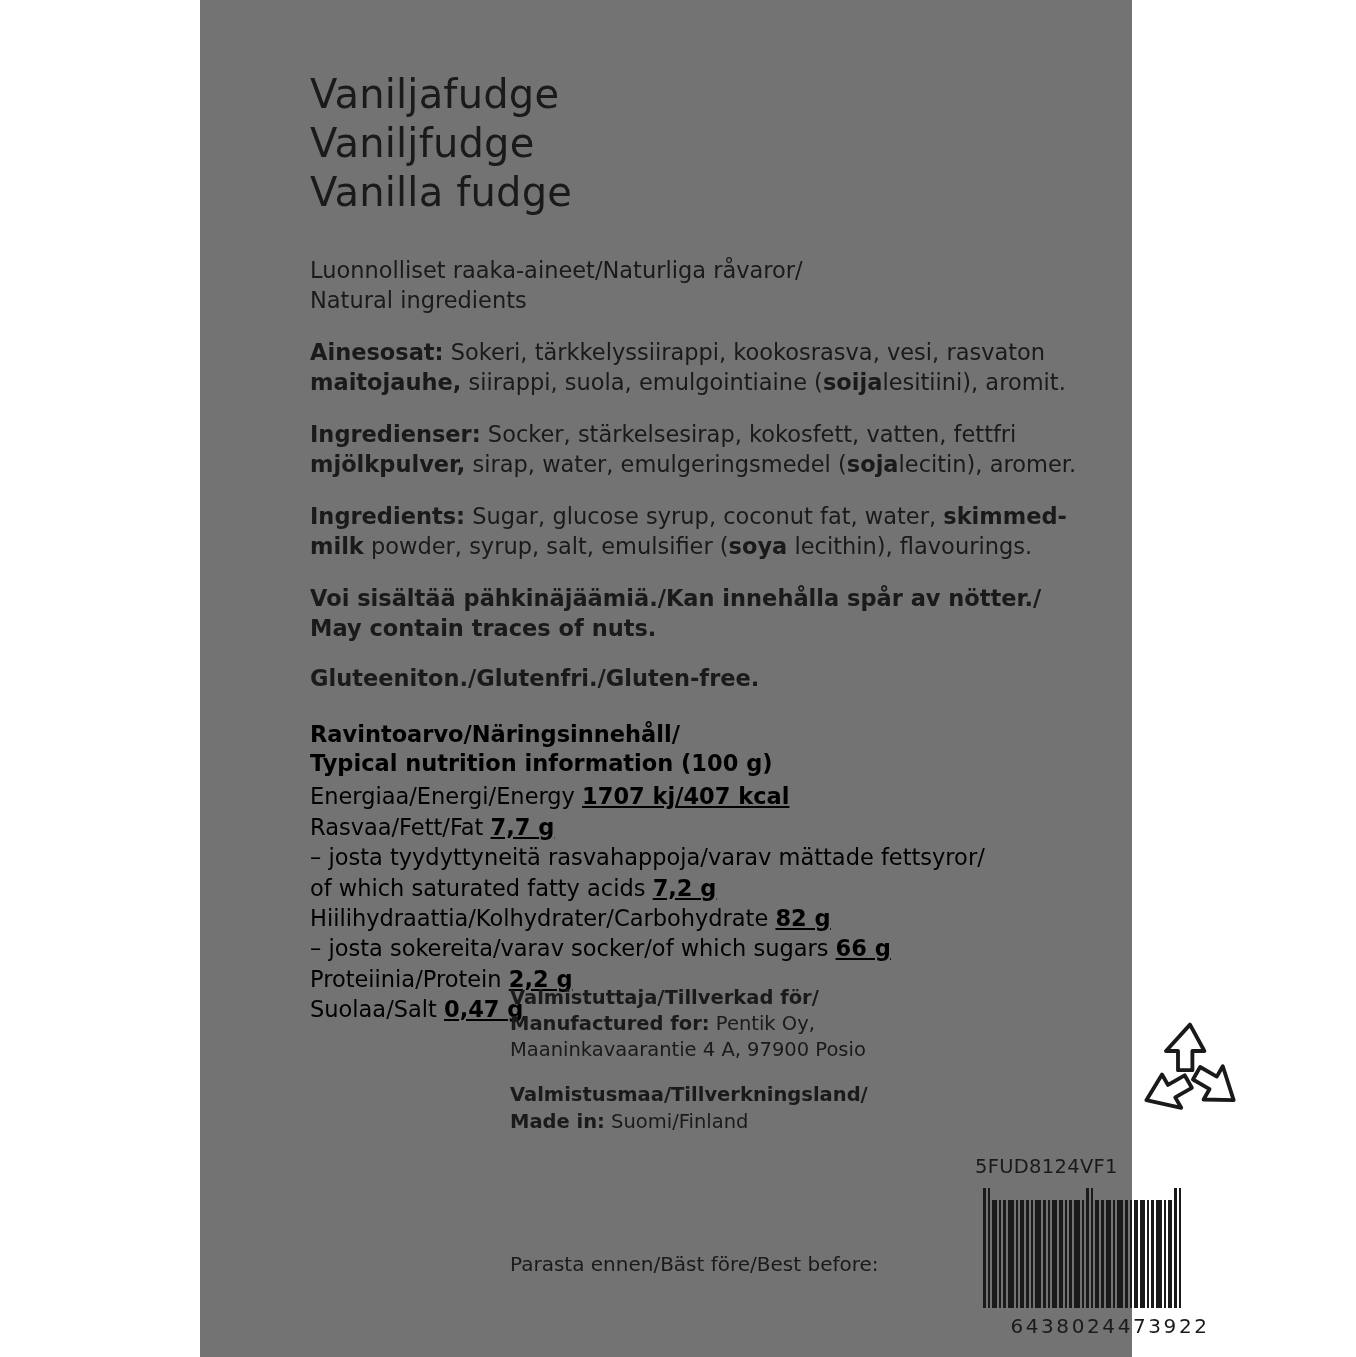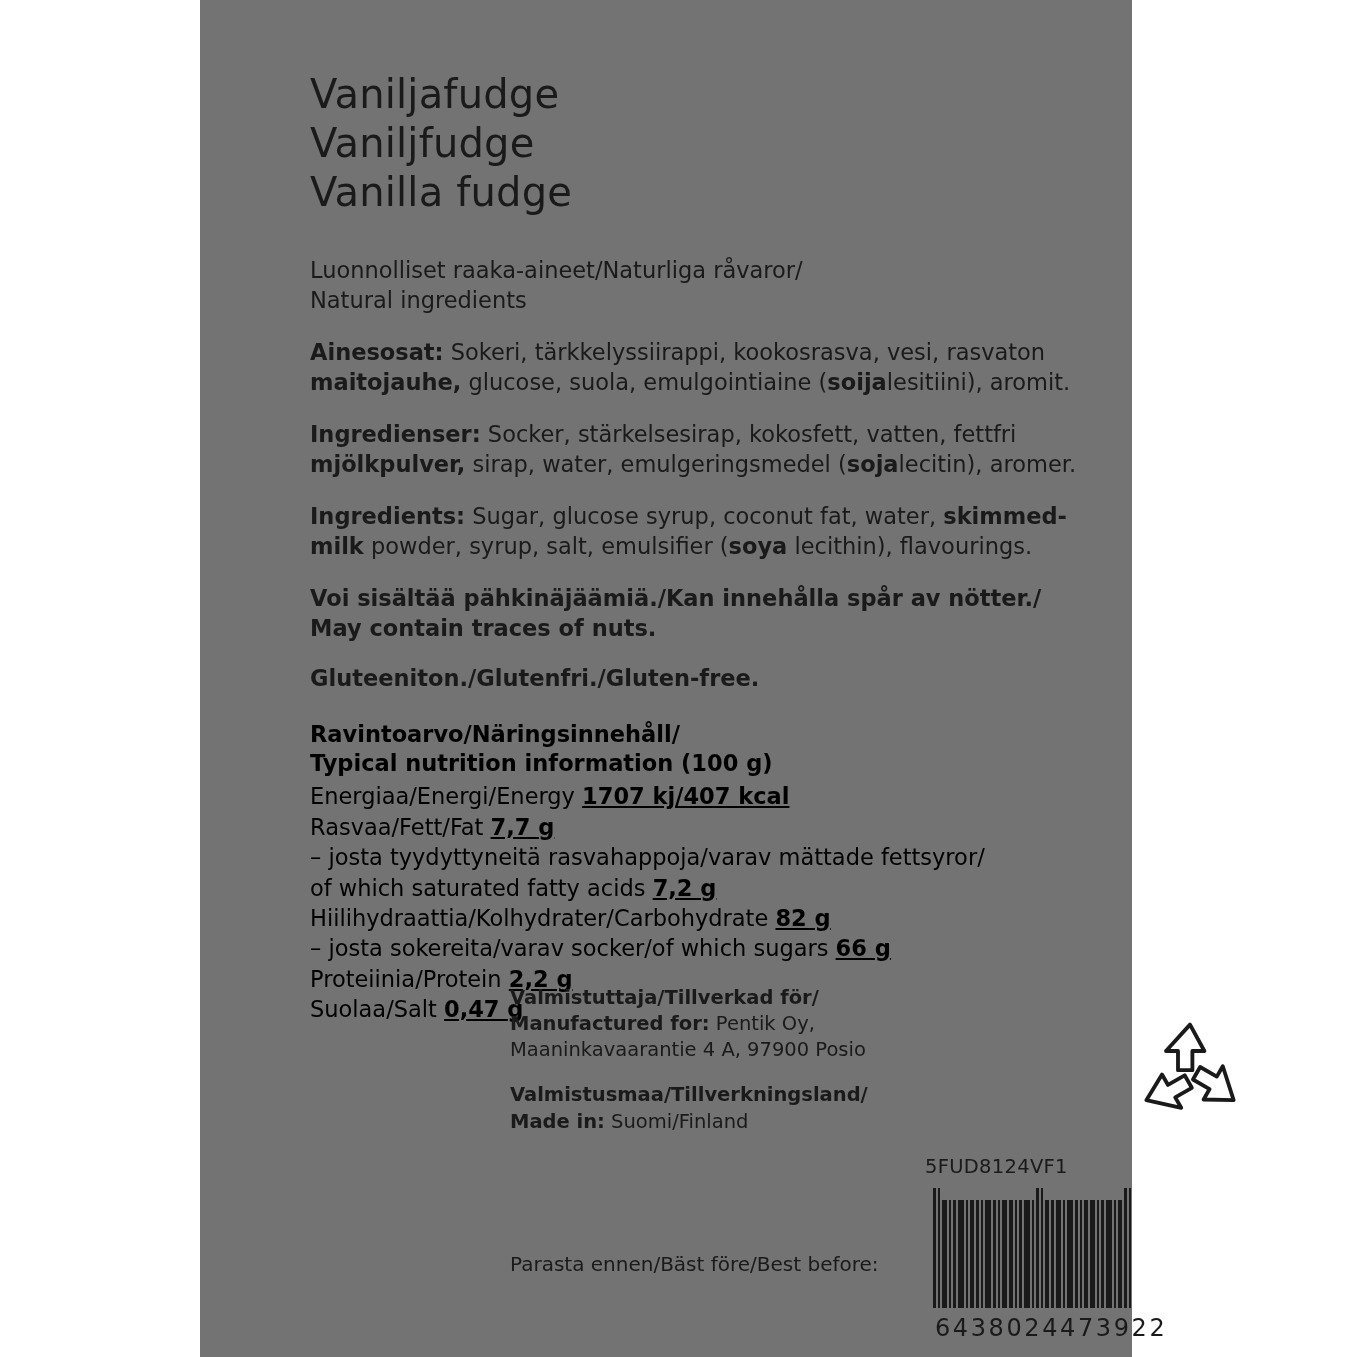--- a/index.html
+++ b/index.html
@@ -73,46 +73,46 @@
   }
   .recycle {
     position: absolute;
     left: 930px;
     top: 1015px;
     width: 120px;
     height: 120px;
   }
   .barcode-wrap {
     position: absolute;
-    left: 725px;
+    left: 775px;
     top: 1155px;
     width: 290px;
   }
   .barcode-code {
     font-size: 19.5px;
     color: #1a1a1a;
     margin-bottom: 10px;
     letter-spacing: 0.3px;
   }
   .barcode {
     height: 120px;
     display: flex;
     align-items: flex-end;
     margin-left: 8px;
   }
   .barcode .bar {
     background: #1a1a1a;
     margin-right: 2px;
   }
   .barcode-num {
-    font-size: 24px;
+    font-size: 20px;
     letter-spacing: 2.6px;
     color: #1a1a1a;
     margin-top: 6px;
-    text-align: left;
+    text-align: center;
     width: 250px;
     margin-left: 10px;
   }
 </style>
 </head>
 <body>
 
 <div class="label">
 
   <div class="content">
@@ -120,21 +120,21 @@
     <div class="title">
       <div>Vaniljafudge</div>
       <div>Vaniljfudge</div>
       <div>Vanilla fudge</div>
     </div>
 
     <div class="block" style="white-space: pre-line; margin-top:40px;">Luonnolliset raaka-aineet/Naturliga råvaror/
 Natural ingredients</div>
 
     <div class="block">
-      <b>Ainesosat:</b><span> Sokeri, tärkkelyssiirappi, kookosrasva, vesi, rasvaton </span><b>maitojauhe,</b><span> glucose, suola, emulgointiaine (</span><b>soija</b><span>lesitiini), aromit.</span>
+      <b>Ainesosat:</b><span> Sokeri, tärkkelyssiirappi, kookosrasva, vesi, rasvaton </span><b>maitojauhe,</b><span> siirappi, suola, emulgointiaine (</span><b>soija</b><span>lesitiini), aromit.</span>
     </div>
 
     <div class="block">
       <b>Ingredienser:</b><span> Socker, stärkelsesirap, kokosfett, vatten, fettfri </span><b>mjölkpulver,</b><span> sirap, water, emulgeringsmedel (</span><b>soja</b><span>lecitin), aromer.</span>
     </div>
 
     <div class="block">
       <b>Ingredients:</b><span> Sugar, glucose syrup, coconut fat, water, </span><b>skimmed-milk</b><span> powder, syrup, salt, emulsifier (</span><b>soya</b><span> lecithin), flavourings.</span>
     </div>
 

